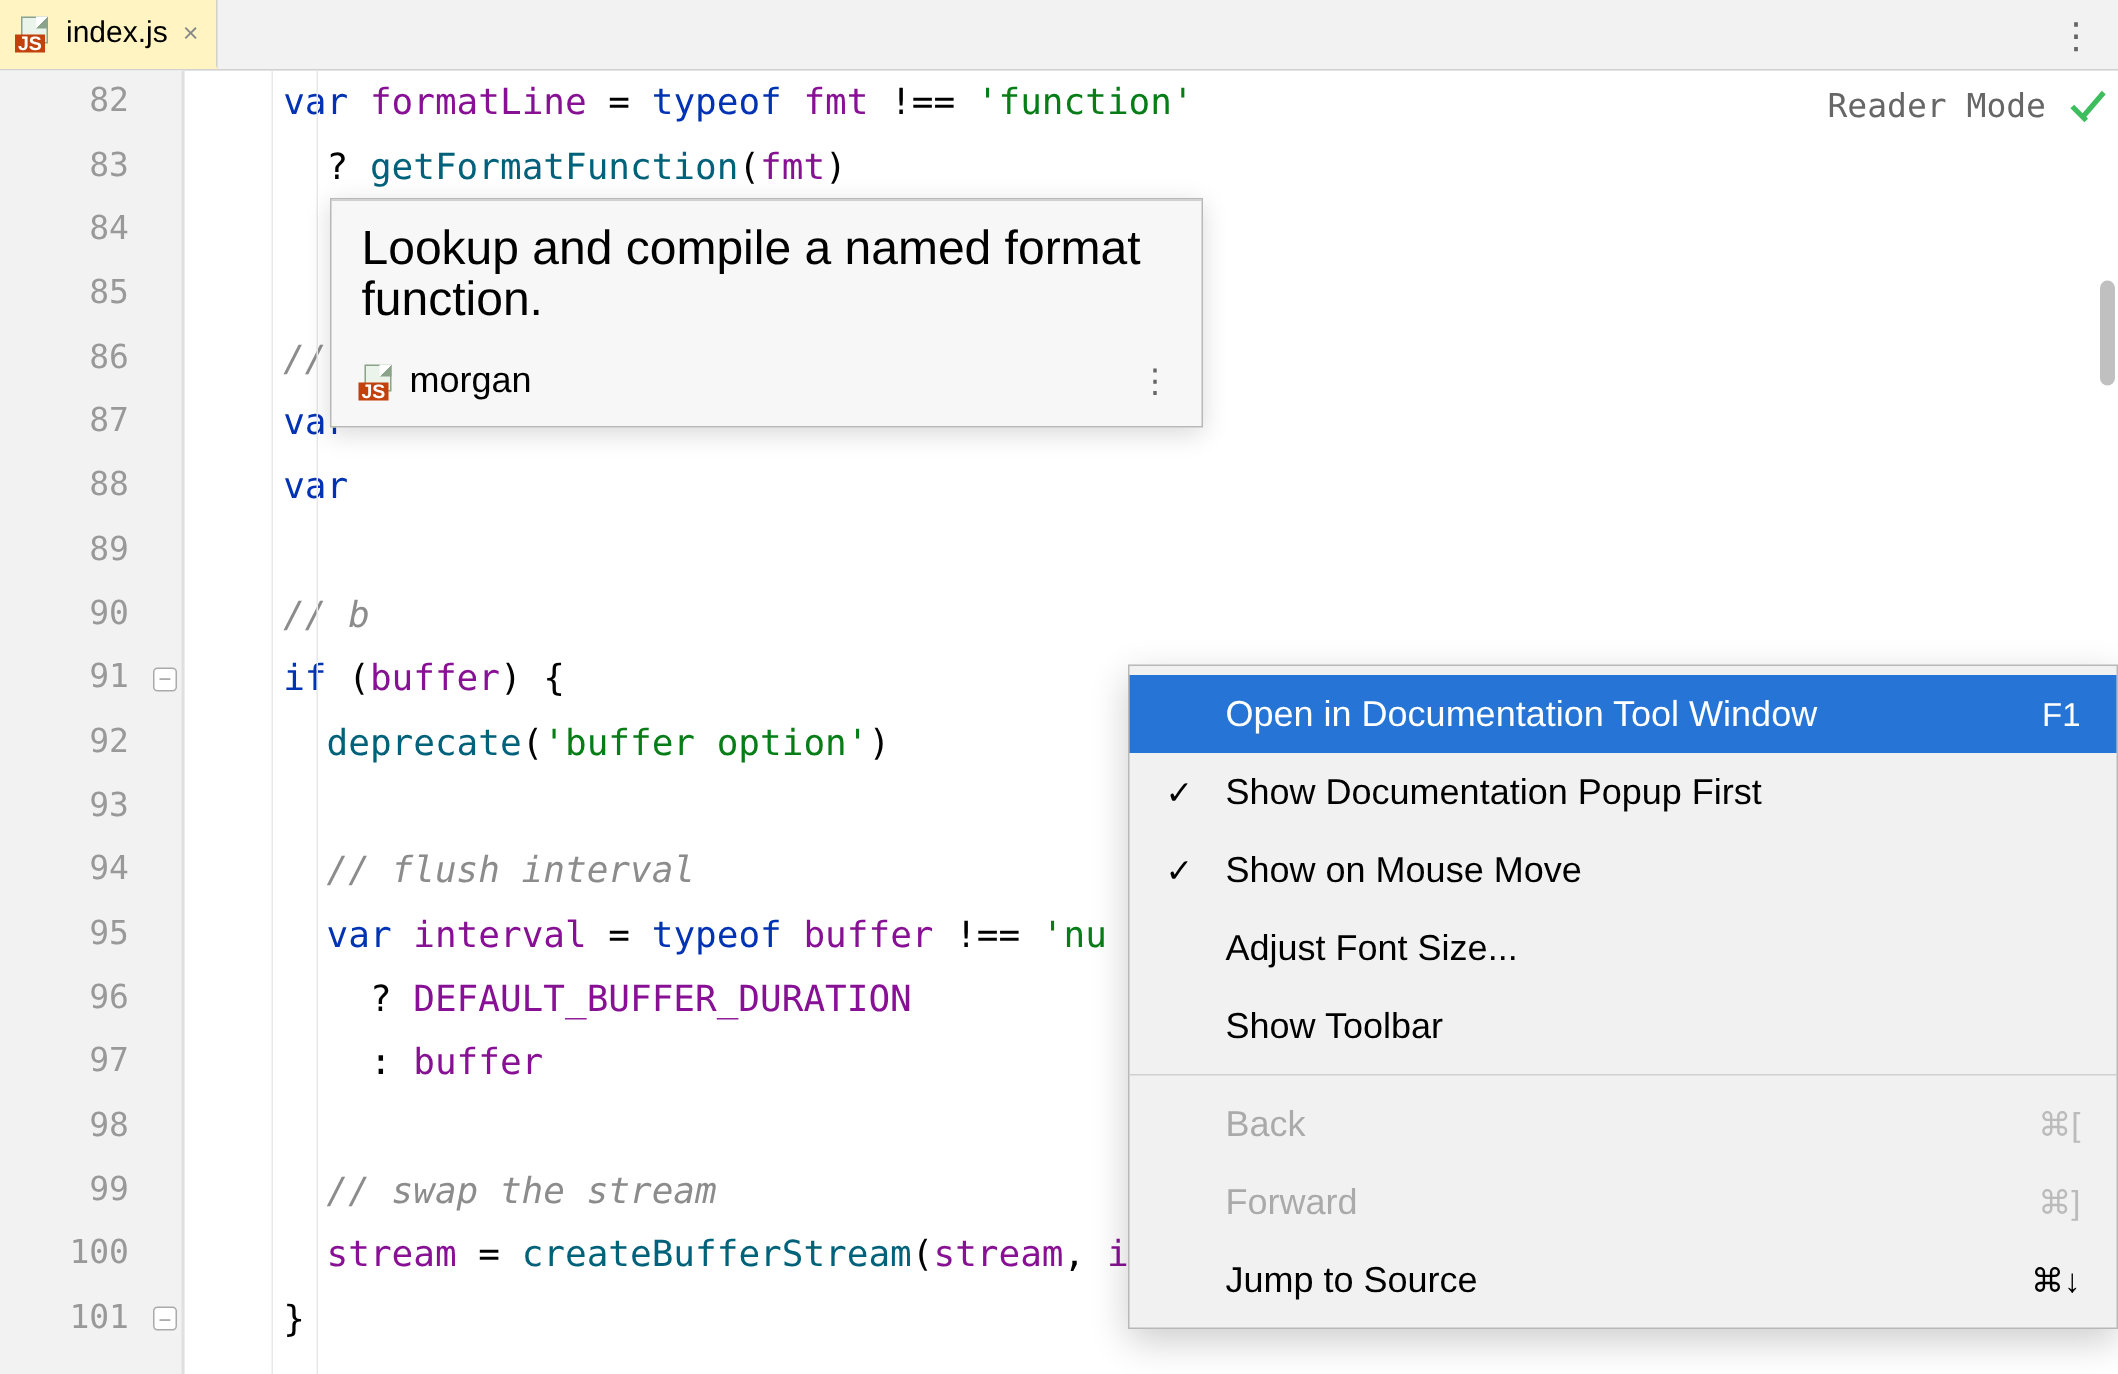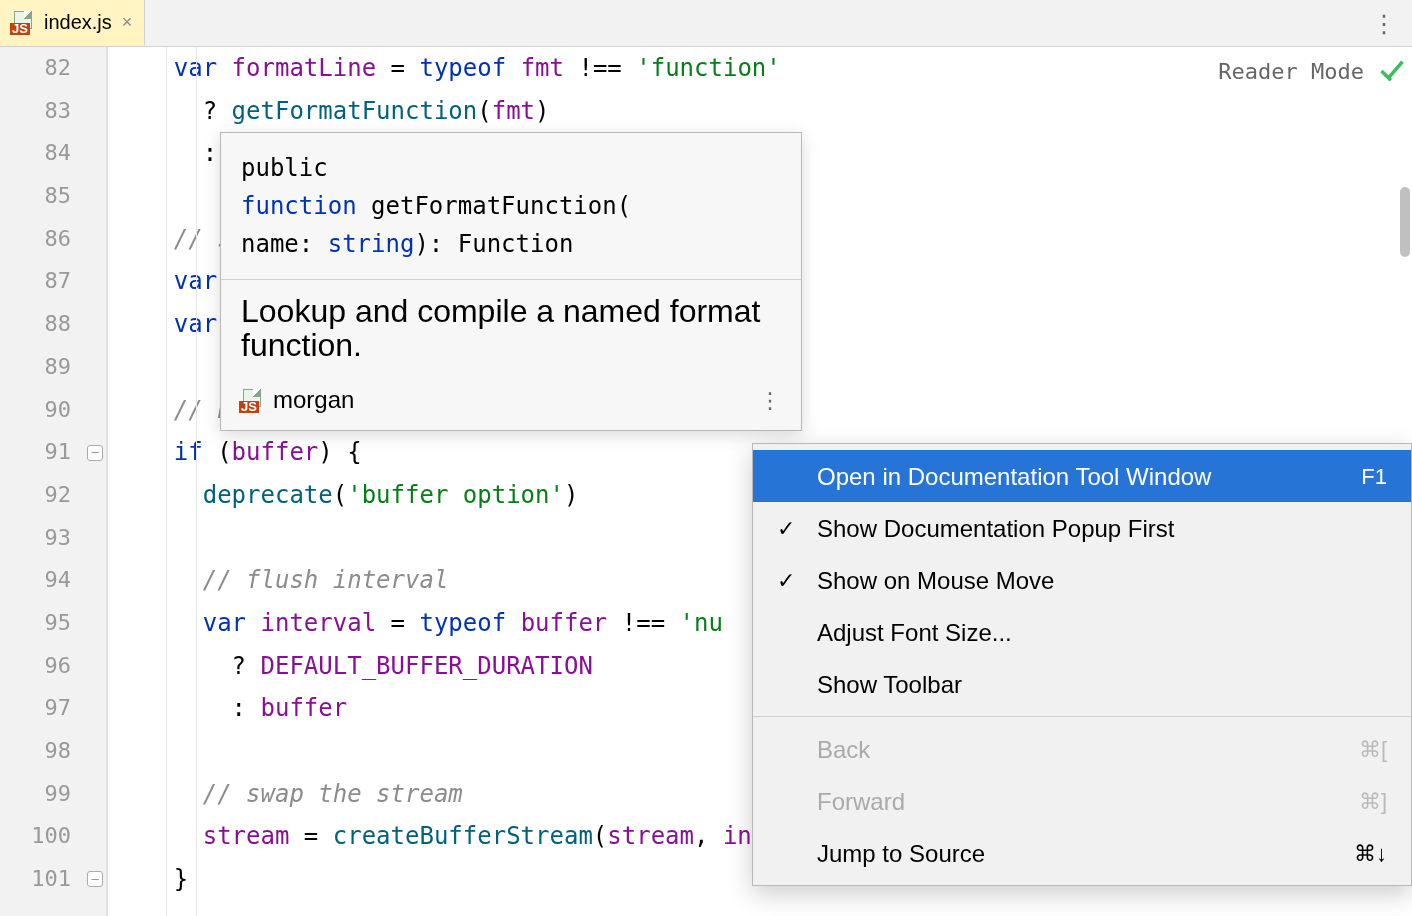--- a/index.html
+++ b/index.html
@@ -76,21 +76,21 @@
     font-size: 24px;
     color: #666;
     letter-spacing: -2px;
   }
   .editor-area {
     display: flex;
     height: calc(100% - 47px);
     position: relative;
   }
   .gutter {
-    width: 108px;
+    width: 123px;
     background: #f2f2f2;
     border-right: 2px solid #e0e0e0;
     padding-top: 0;
     text-align: right;
     color: #999;
     font-family: "Menlo", "Consolas", monospace;
     font-size: 22px;
   }
   .gutter-line {
     height: 42.7px;
@@ -319,25 +319,20 @@
       <svg viewBox="0 0 24 24" width="28" height="28">
           <path fill="none" stroke="#3dbd5d" stroke-width="3" d="M3 12l6 6L21 4M5 14l6 6"></path>
         </svg>
     </span>
 
     <div class="scroll-thumb"></div>
   </div>
 </div>
 
 <div class="doc-popup">
-  <div class="doc-body">
-    <div class="doc-sig"><span>public</span></div>
-    <div class="doc-sig"><span class="kw">function</span> <span>getFormatFunction</span>(</div>
-    <div class="doc-sig"><span>    </span><span>name</span><span>: </span><span class="kw">string</span><span>): </span><span>Function</span></div>
-  </div>
   <div class="doc-divider"></div>
   <div class="doc-desc">Lookup and compile a named format function.</div>
   <div class="doc-footer">
     <div class="doc-source">
       <span class="js-icon">
         <span class="page"></span>
         <span class="badge">JS</span>
       </span>
       <span>morgan</span>
     </div>

